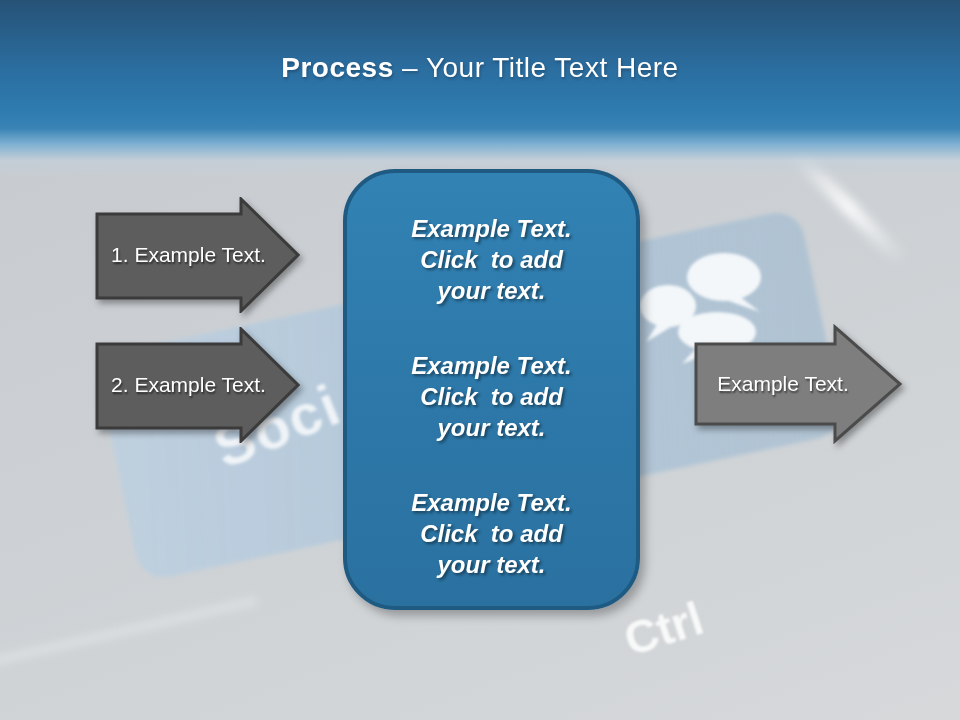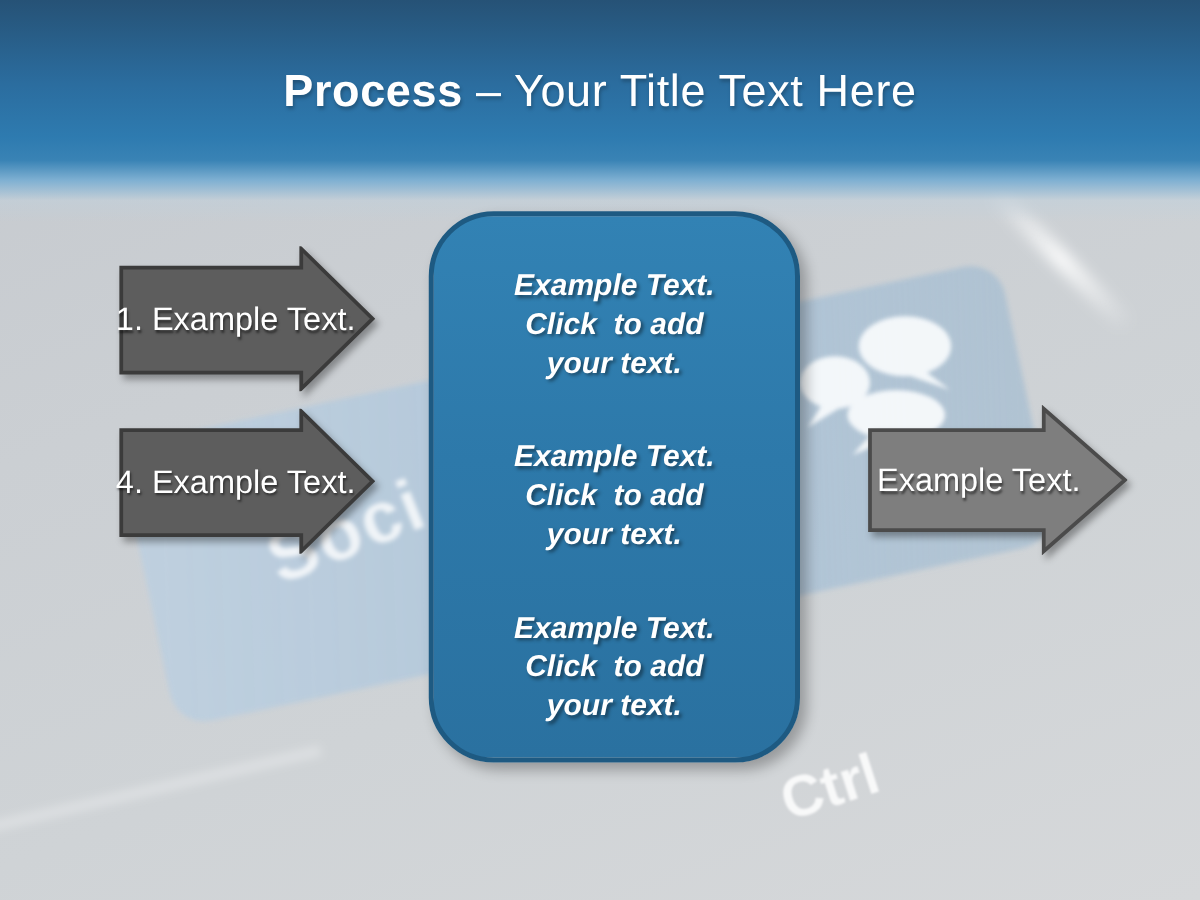--- a/index.html
+++ b/index.html
@@ -33,31 +33,31 @@
   }
   
   .header{
     position:absolute;left:0;top:0;width:960px;height:178px;
     background:linear-gradient(180deg,
       #265276 0%, #2b6d9f 38%, #2e7bb0 62%, #3983b5 72%,
       #7fb0d2 81%, rgba(190,208,221,.45) 90%, rgba(205,213,219,0) 100%);
   }
   .title{
     position:absolute;left:0;top:52px;width:960px;text-align:center;
-    color:#ffffff;font-size:36px;letter-spacing:.5px;
+    color:#ffffff;font-size:28px;letter-spacing:.5px;
     text-shadow:1px 2px 3px rgba(0,0,0,.25);
   }
   .title .bold{font-weight:700;}
   .title .rest{font-weight:400;}
   
   .arrow{position:absolute;}
   .arrow svg{display:block;filter:drop-shadow(3px 4px 3px rgba(0,0,0,.35));}
   .arrow .label{
     position:absolute;inset:0;display:flex;align-items:center;justify-content:center;
-    padding-right:18px;color:#fff;font-size:26px;
+    padding-right:18px;color:#fff;font-size:21px;
     text-shadow:1px 2px 2px rgba(0,0,0,.55);white-space:nowrap;
   }
   .arrow-1{left:95px;top:197px;}
   .arrow-2{left:95px;top:327px;}
   .arrow-3{left:95px;top:449px;}
   .arrow-right{left:694px;top:324px;}
   .arrow-right .label{padding-right:30px;}
   
   .center-box{
     position:absolute;left:343px;top:169px;width:297px;height:441px;box-sizing:border-box;
@@ -103,21 +103,21 @@
   <div class="arrow arrow-1">
     <svg width="205" height="116" viewBox="0 0 205 116">
       <polygon points="2,17 146,17 146,2 203,58 146,114 146,101 2,101" fill="#5d5d5d" stroke="#3b3b3b" stroke-width="3" stroke-linejoin="miter"></polygon>
     </svg>
     <span class="label">1. Example Text.</span>
   </div>
   <div class="arrow arrow-2">
     <svg width="205" height="116" viewBox="0 0 205 116">
       <polygon points="2,17 146,17 146,2 203,58 146,114 146,101 2,101" fill="#5d5d5d" stroke="#3b3b3b" stroke-width="3" stroke-linejoin="miter"></polygon>
     </svg>
-    <span class="label">4. Example Text.</span>
+    <span class="label">2. Example Text.</span>
   </div>
 
   <div class="center-box">
     <p class="box-block">Example Text.
 Click  to add
 your text.</p>
     <p class="box-block">Example Text.
 Click  to add
 your text.</p>
     <p class="box-block">Example Text.

